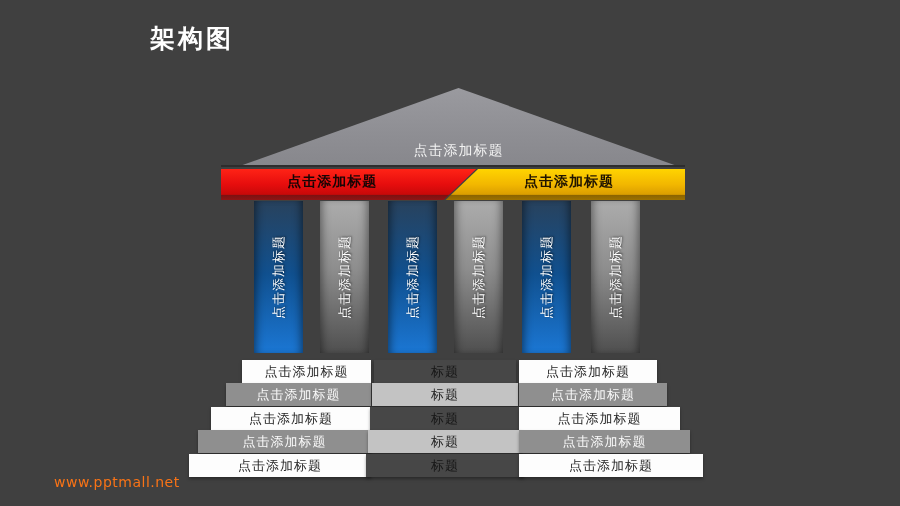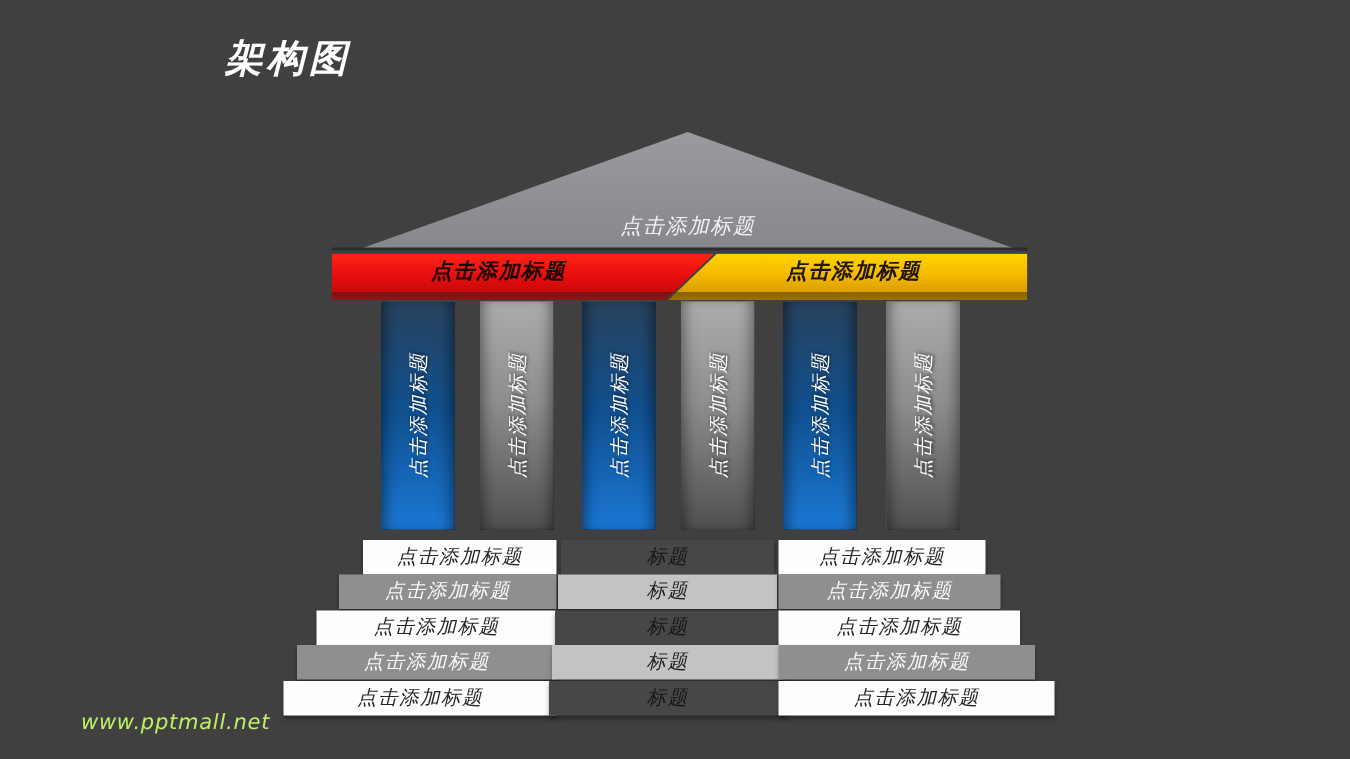--- a/index.html
+++ b/index.html
@@ -2,34 +2,34 @@
 <html><head>
 <meta charset="utf-8">
 <style>
   html,body{margin:0;padding:0;}
   body{
     width:900px;height:506px;
     background:#404040;
     font-family:"DejaVu Sans","Liberation Sans",sans-serif;
     overflow:hidden;
   }
-  .canvas{position:relative;width:900px;height:386px;background:#404040;font-style:italic;}
+  .canvas{position:relative;width:900px;height:386px;background:#404040;}
 
   
   .page-title{
     position:absolute;left:150px;top:22px;
     font-size:25px;font-weight:700;color:#ffffff;letter-spacing:3px;
   }
   .brand-logo{
     position:absolute;right:26px;top:22px;
     font-size:27px;font-weight:800;color:#6e6e6e;letter-spacing:1px;
   }
   .watermark{
     position:absolute;left:54px;top:474px;
-    font-size:14px;color:#bef264;letter-spacing:0.5px;
+    font-size:14px;color:#f97316;letter-spacing:0.5px;
   }
 
   
   .roof{
     position:absolute;left:237px;top:88px;width:443px;height:79px;
     background:linear-gradient(180deg,#9a9a9f 0%,#8e8e93 60%,#87878c 100%);
     clip-path:polygon(50% 0,100% 100%,0 100%);
   }
   .roof-label{
     position:absolute;left:0;bottom:7px;width:100%;

